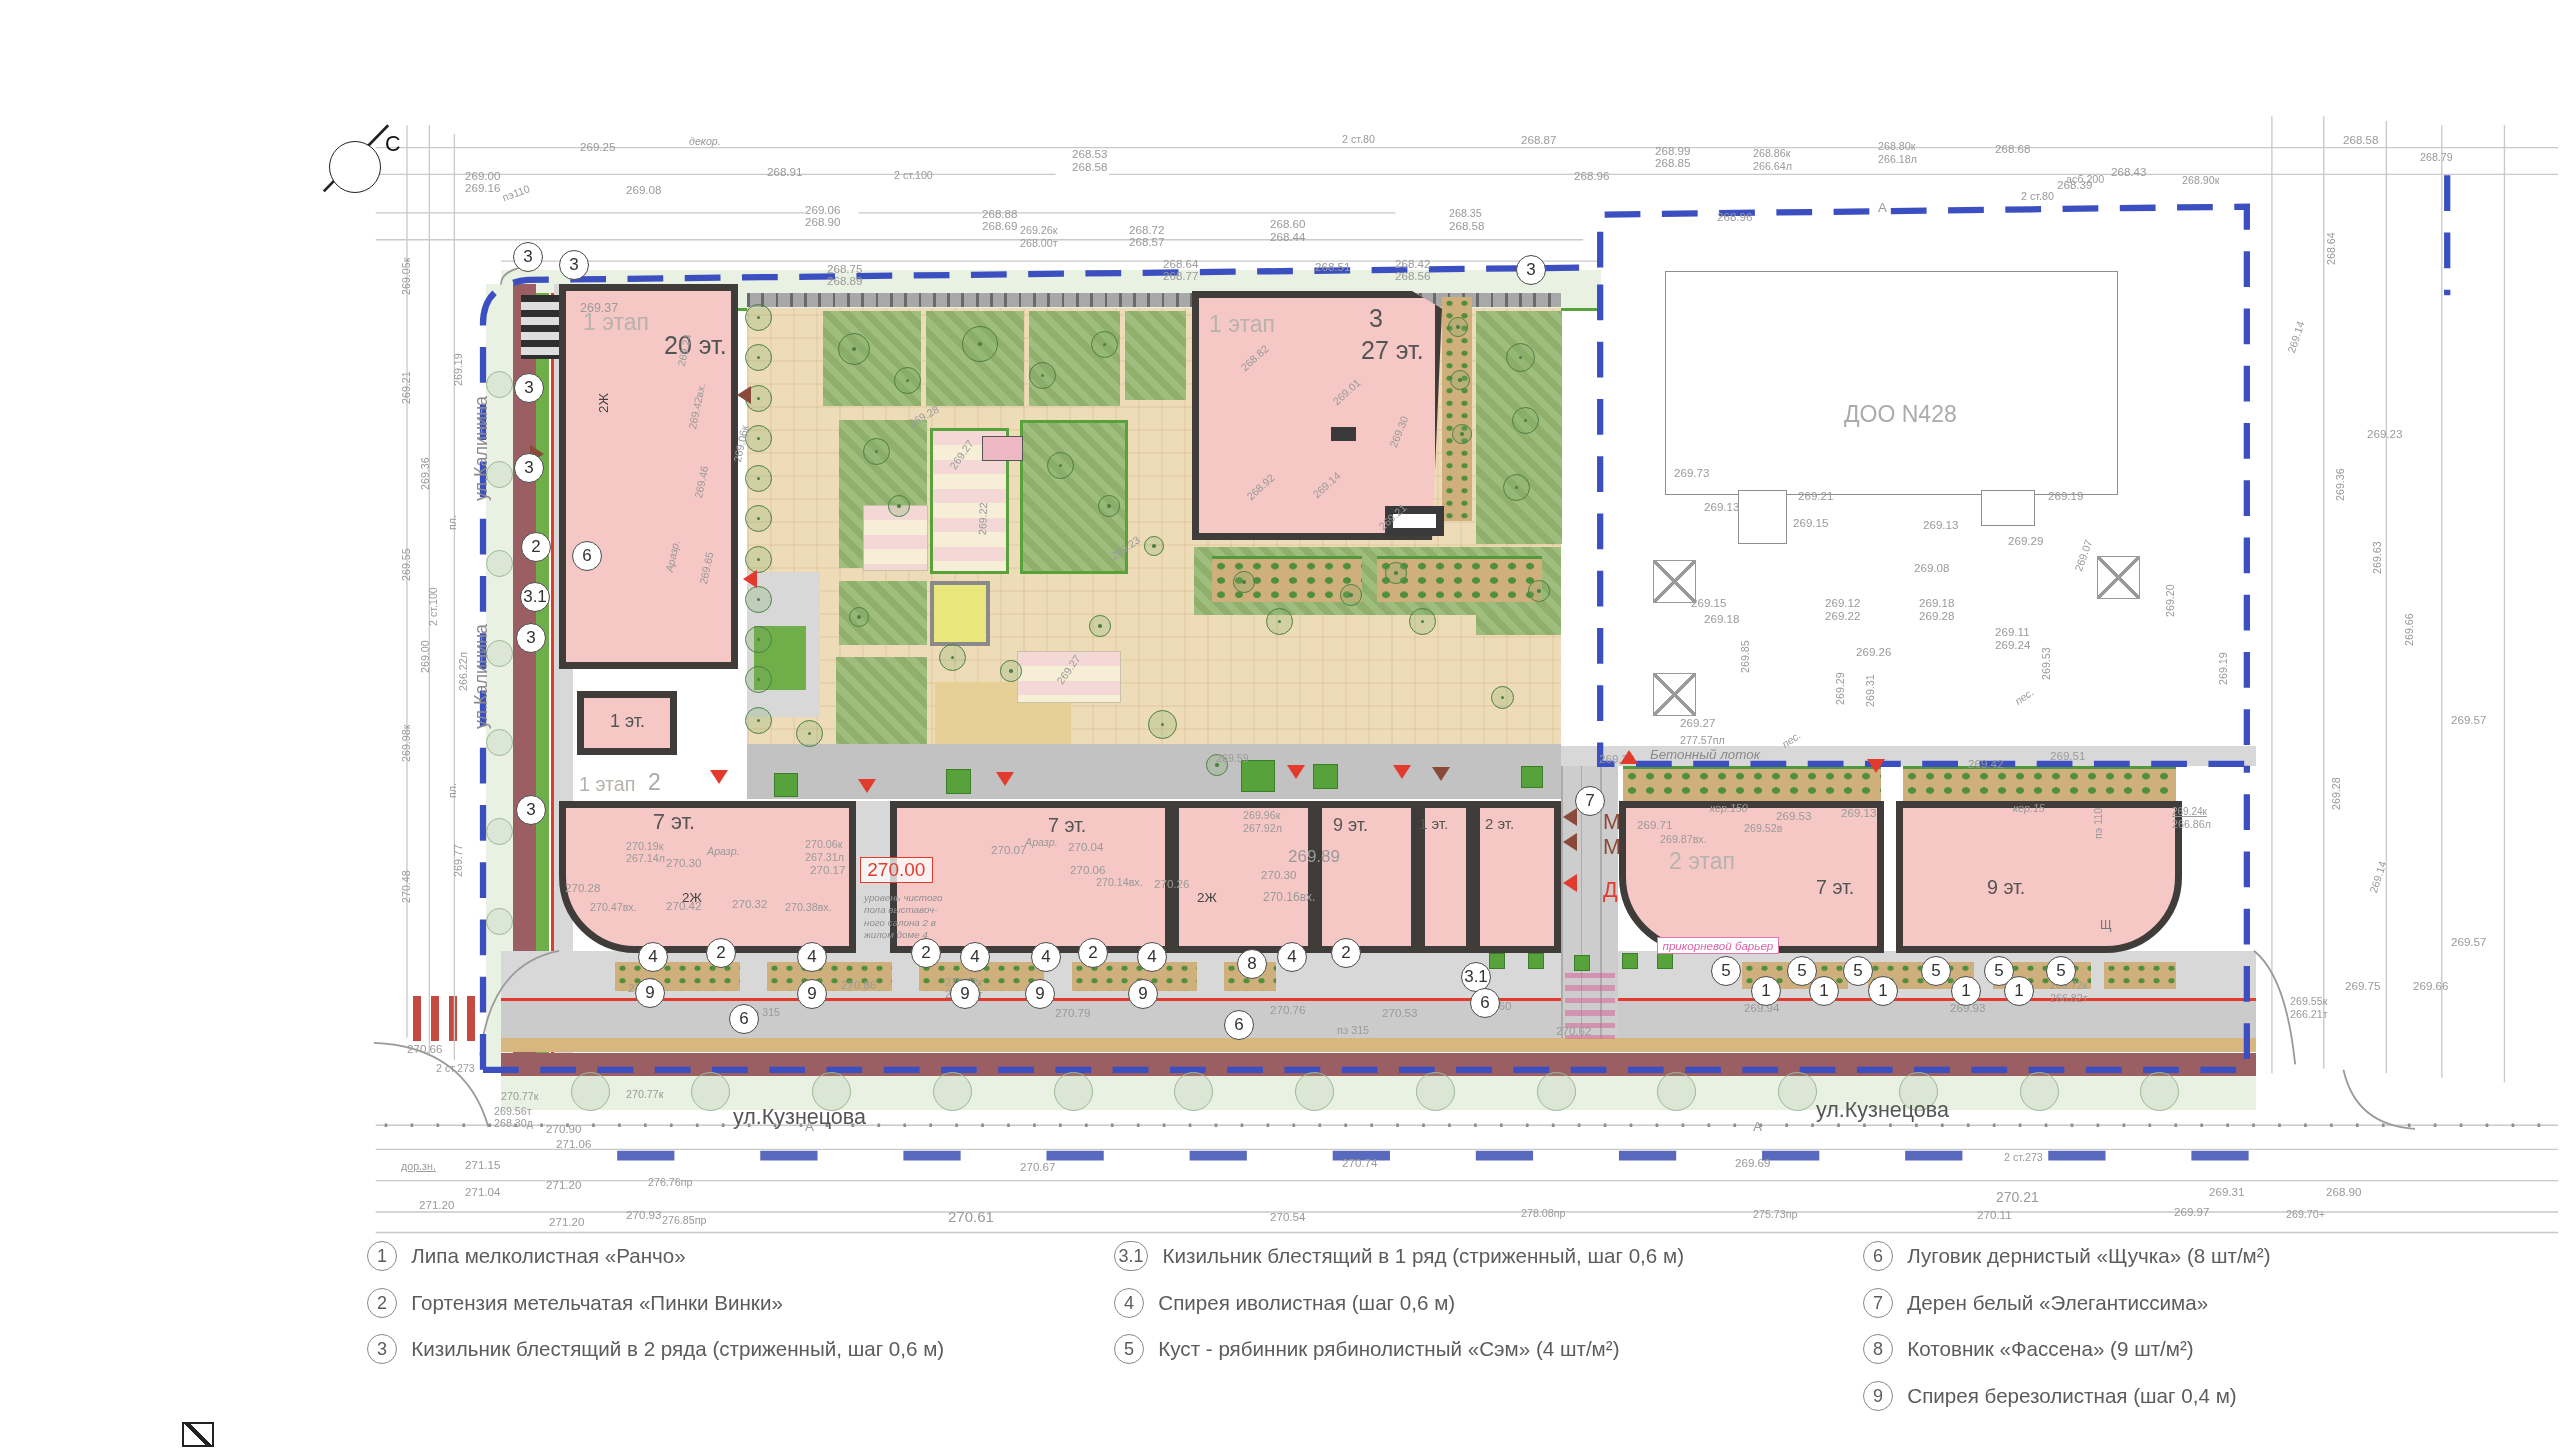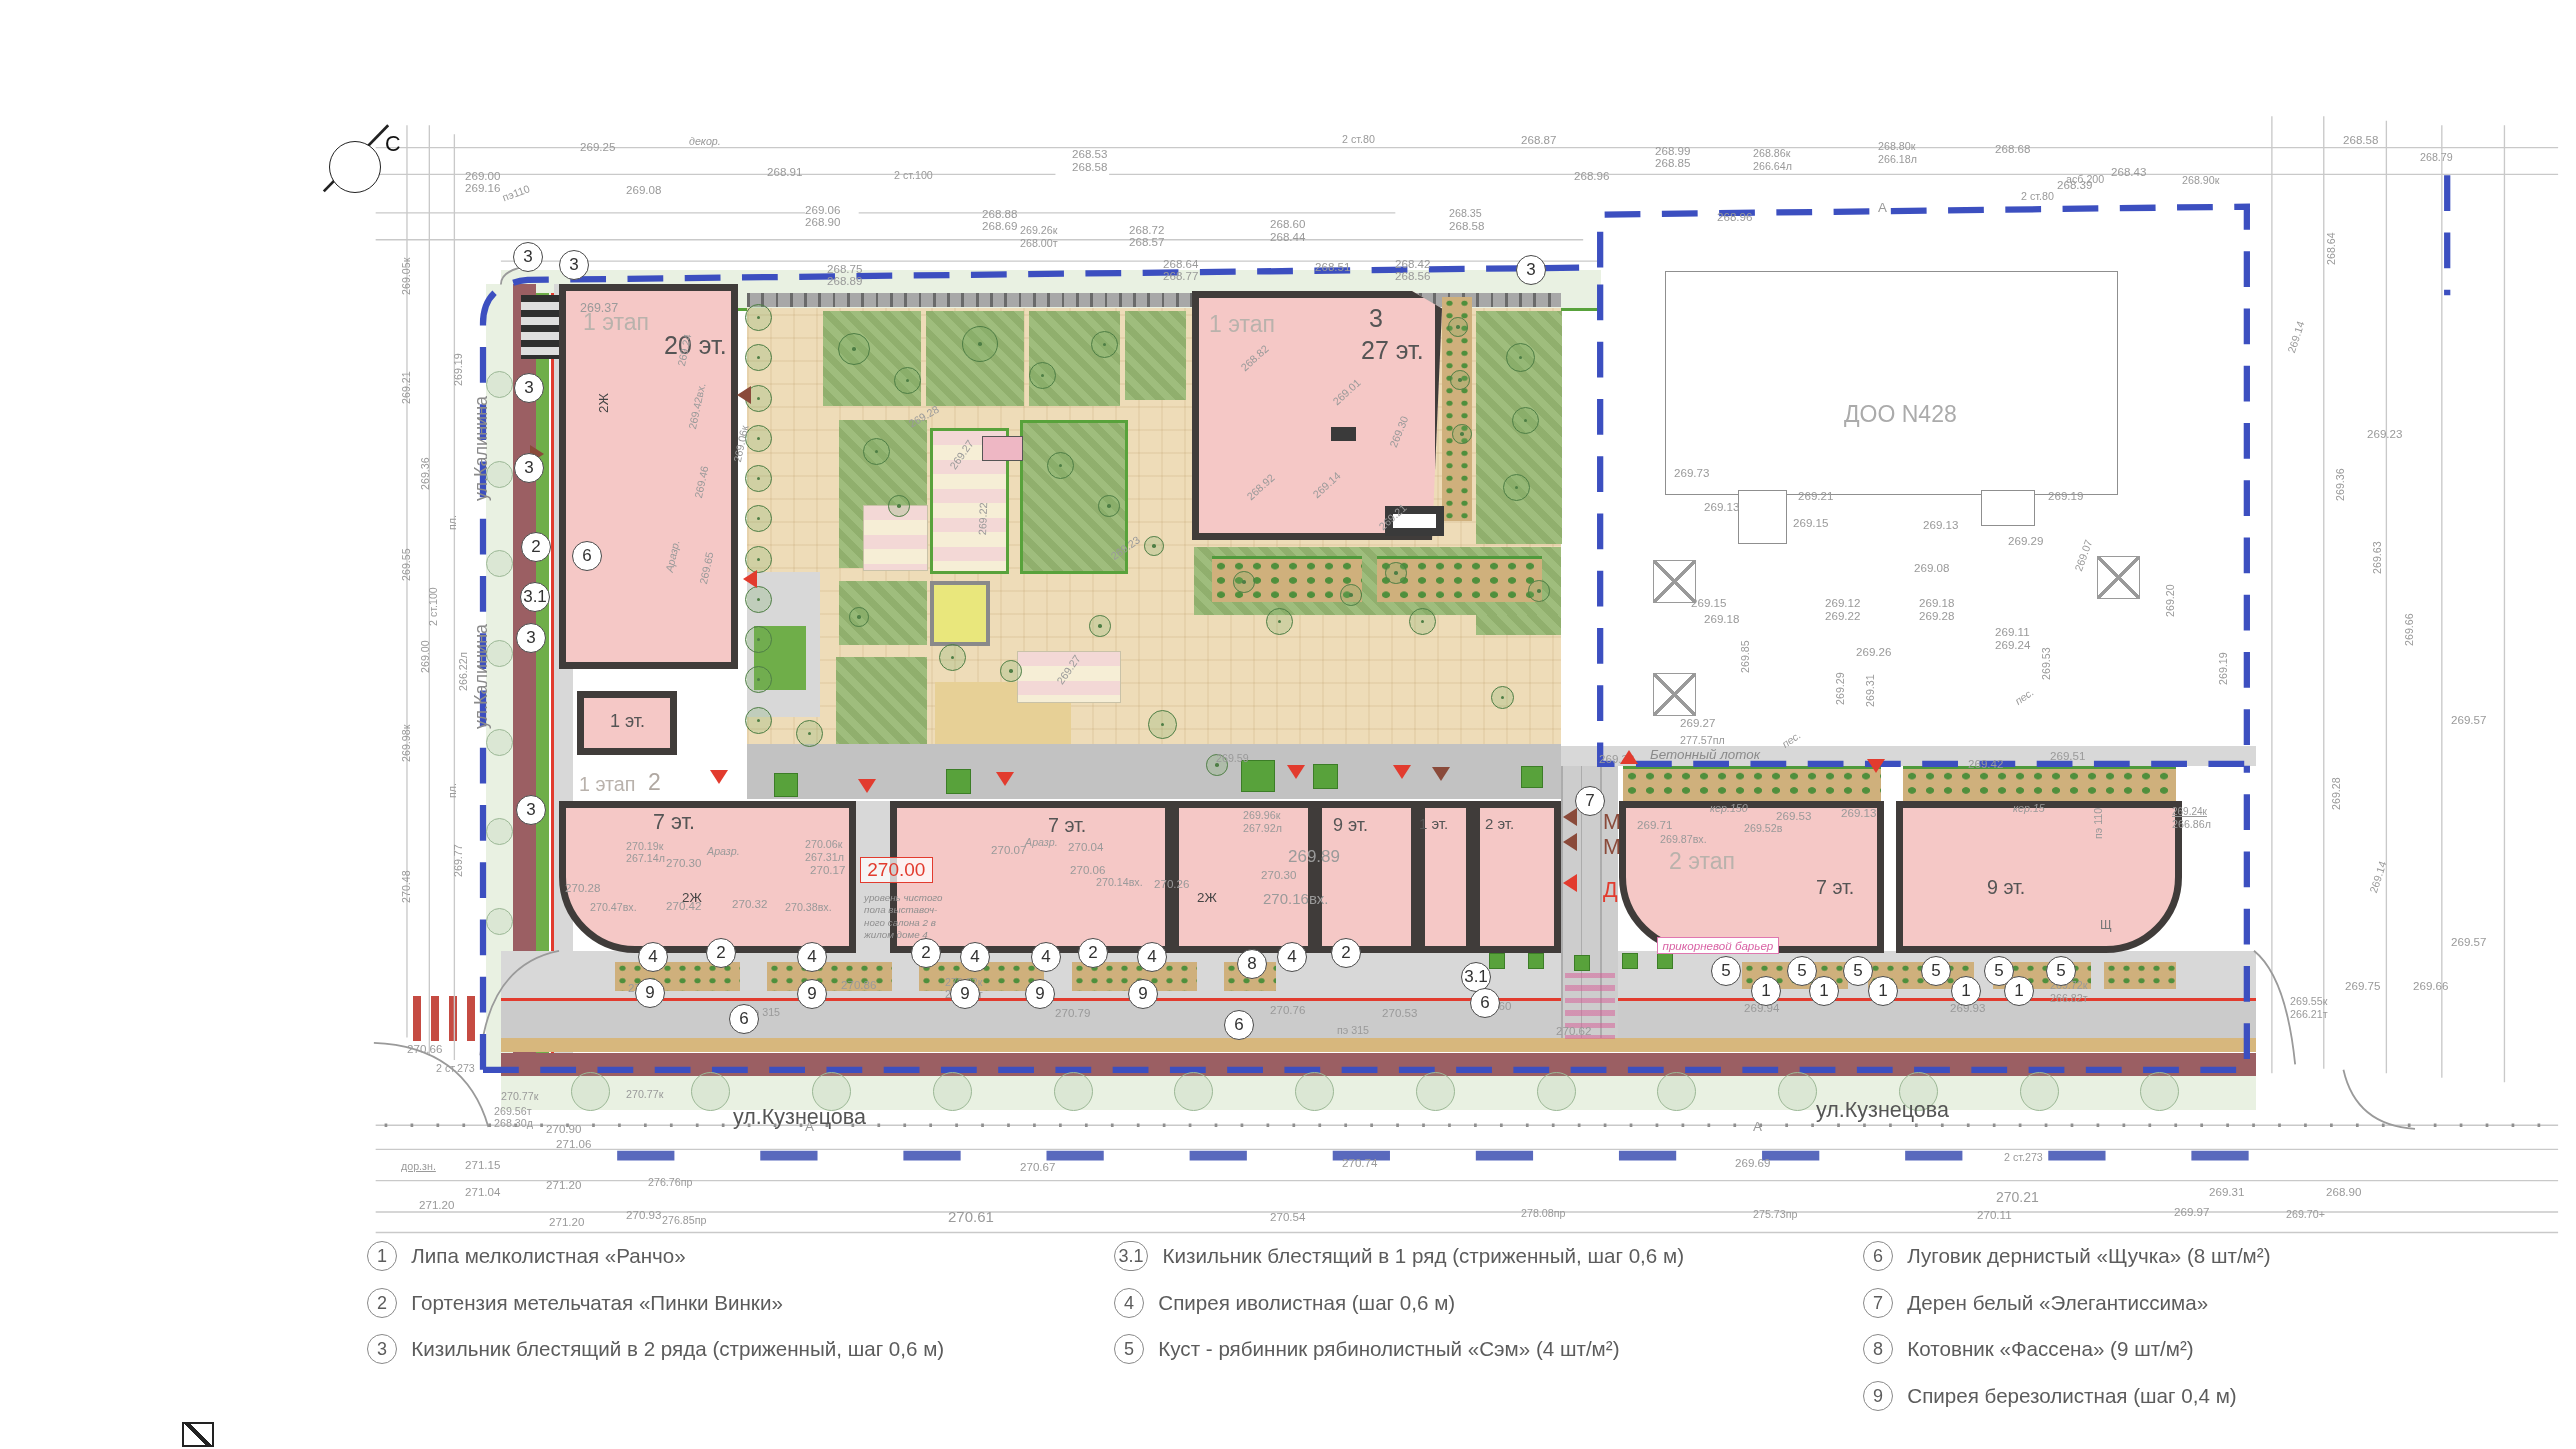--- a/index.html
+++ b/index.html
@@ -411,21 +411,21 @@
         <div class="plan-label" style="left: 805px; top: 852px; font-size: 10.7px; color: rgb(154, 154, 154);">267.31л</div>
         <div class="plan-label" style="left: 810px; top: 864px; font-size: 11.6px; color: rgb(154, 154, 154);">270.17</div>
         <div class="plan-label" style="left: 707px; top: 846px; font-size: 10.7px; color: rgb(154, 154, 154); font-style: italic;">Аразр.</div>
         <div class="plan-label" style="left: 991px; top: 844px; font-size: 11.6px; color: rgb(154, 154, 154);">270.07</div>
         <div class="plan-label" style="left: 1025px; top: 837px; font-size: 10.7px; color: rgb(154, 154, 154); font-style: italic;">Аразр.</div>
         <div class="plan-label" style="left: 1068px; top: 841px; font-size: 11.6px; color: rgb(154, 154, 154);">270.04</div>
         <div class="plan-label" style="left: 1070px; top: 864px; font-size: 11.6px; color: rgb(154, 154, 154);">270.06</div>
         <div class="plan-label" style="left: 1096px; top: 877px; font-size: 10.7px; color: rgb(154, 154, 154);">270.14вх.</div>
         <div class="plan-label" style="left: 1154px; top: 878px; font-size: 11.6px; color: rgb(154, 154, 154);">270.26</div>
         <div class="plan-label" style="left: 1261px; top: 869px; font-size: 11.6px; color: rgb(154, 154, 154);">270.30</div>
-        <div class="plan-label" style="left: 1263px; top: 891px; font-size: 15px; color: rgb(154, 154, 154);">270.16вх.</div>
+        <div class="plan-label" style="left: 1263px; top: 891px; font-size: 12px; color: rgb(154, 154, 154);">270.16вх.</div>
         <div class="plan-label" style="left: 1243px; top: 810px; font-size: 10.7px; color: rgb(154, 154, 154);">269.96к</div>
         <div class="plan-label" style="left: 1243px; top: 823px; font-size: 10.7px; color: rgb(154, 154, 154);">267.92л</div>
         <div class="plan-label" style="left: 1288px; top: 848px; font-size: 17px; color: rgb(154, 154, 154);">269.89</div>
         <div class="plan-label" style="left: 1637px; top: 819px; font-size: 11.6px; color: rgb(154, 154, 154);">269.71</div>
         <div class="plan-label" style="left: 1660px; top: 834px; font-size: 10.7px; color: rgb(154, 154, 154);">269.87вх.</div>
         <div class="plan-label" style="left: 1710px; top: 803px; font-size: 10.7px; color: rgb(154, 154, 154); font-style: italic;">кер.150</div>
         <div class="plan-label" style="left: 1776px; top: 810px; font-size: 11.6px; color: rgb(154, 154, 154);">269.53</div>
         <div class="plan-label" style="left: 1744px; top: 823px; font-size: 10.7px; color: rgb(154, 154, 154);">269.52в</div>
         <div class="plan-label" style="left: 1841px; top: 807px; font-size: 11.6px; color: rgb(154, 154, 154);">269.13</div>
         <div class="plan-label" style="left: 2013px; top: 803px; font-size: 10.7px; color: rgb(154, 154, 154); font-style: italic;">кер.15</div>

